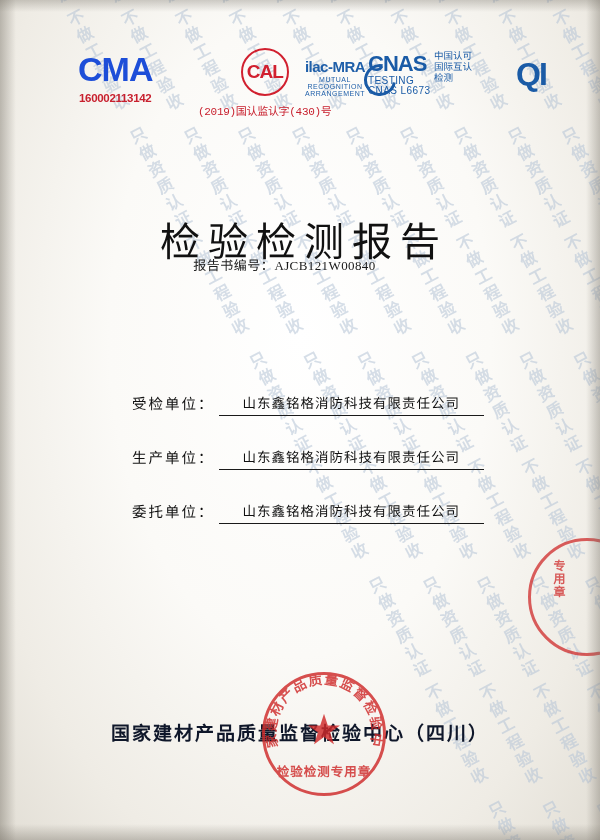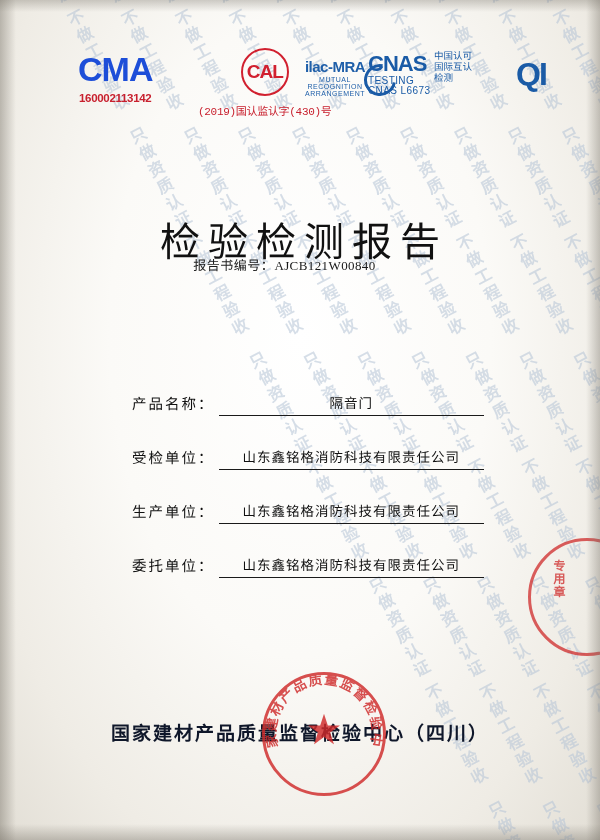--- a/index.html
+++ b/index.html
@@ -408,24 +408,20 @@
   </div>
 
   <div class="doc-title">检验检测报告</div>
 
   <div class="report-no">
     <span>报告书编号：</span><span class="val">AJCB121W00840</span>
   </div>
 
   <div class="fields" id="fields">
       <div class="field-row">
-        <div class="field-label">产品名称：</div>
-        <div class="field-value">隔音门</div>
-      </div>
-      <div class="field-row">
         <div class="field-label">受检单位：</div>
         <div class="field-value">山东鑫铭格消防科技有限责任公司</div>
       </div>
       <div class="field-row">
         <div class="field-label">生产单位：</div>
         <div class="field-value">山东鑫铭格消防科技有限责任公司</div>
       </div>
       <div class="field-row">
         <div class="field-label">委托单位：</div>
         <div class="field-value">山东鑫铭格消防科技有限责任公司</div>
@@ -438,20 +434,21 @@
     <div class="seal-ring"></div>
     <svg class="seal-arc" viewBox="0 0 124 124">
       <defs>
         <path id="arcpath" d="M 16,74 A 48,48 0 1 1 108,74"></path>
       </defs>
       <text>
         <textPath href="#arcpath" startOffset="50%" text-anchor="middle" id="seal-arc-textpath">国家建材产品质量监督检验中心</textPath>
       </text>
     </svg>
     <div class="seal-star">★</div>
+    <div class="seal-bottom">检验检测专用章</div>
   </div>
 
   <div class="seal-partial">
     <div class="seal-partial-txt">专用章</div>
   </div>
 
   <div class="paper-edge-l"></div>
   <div class="paper-edge-r"></div>
   <div class="paper-edge-t"></div>
   <div class="paper-edge-b"></div>

